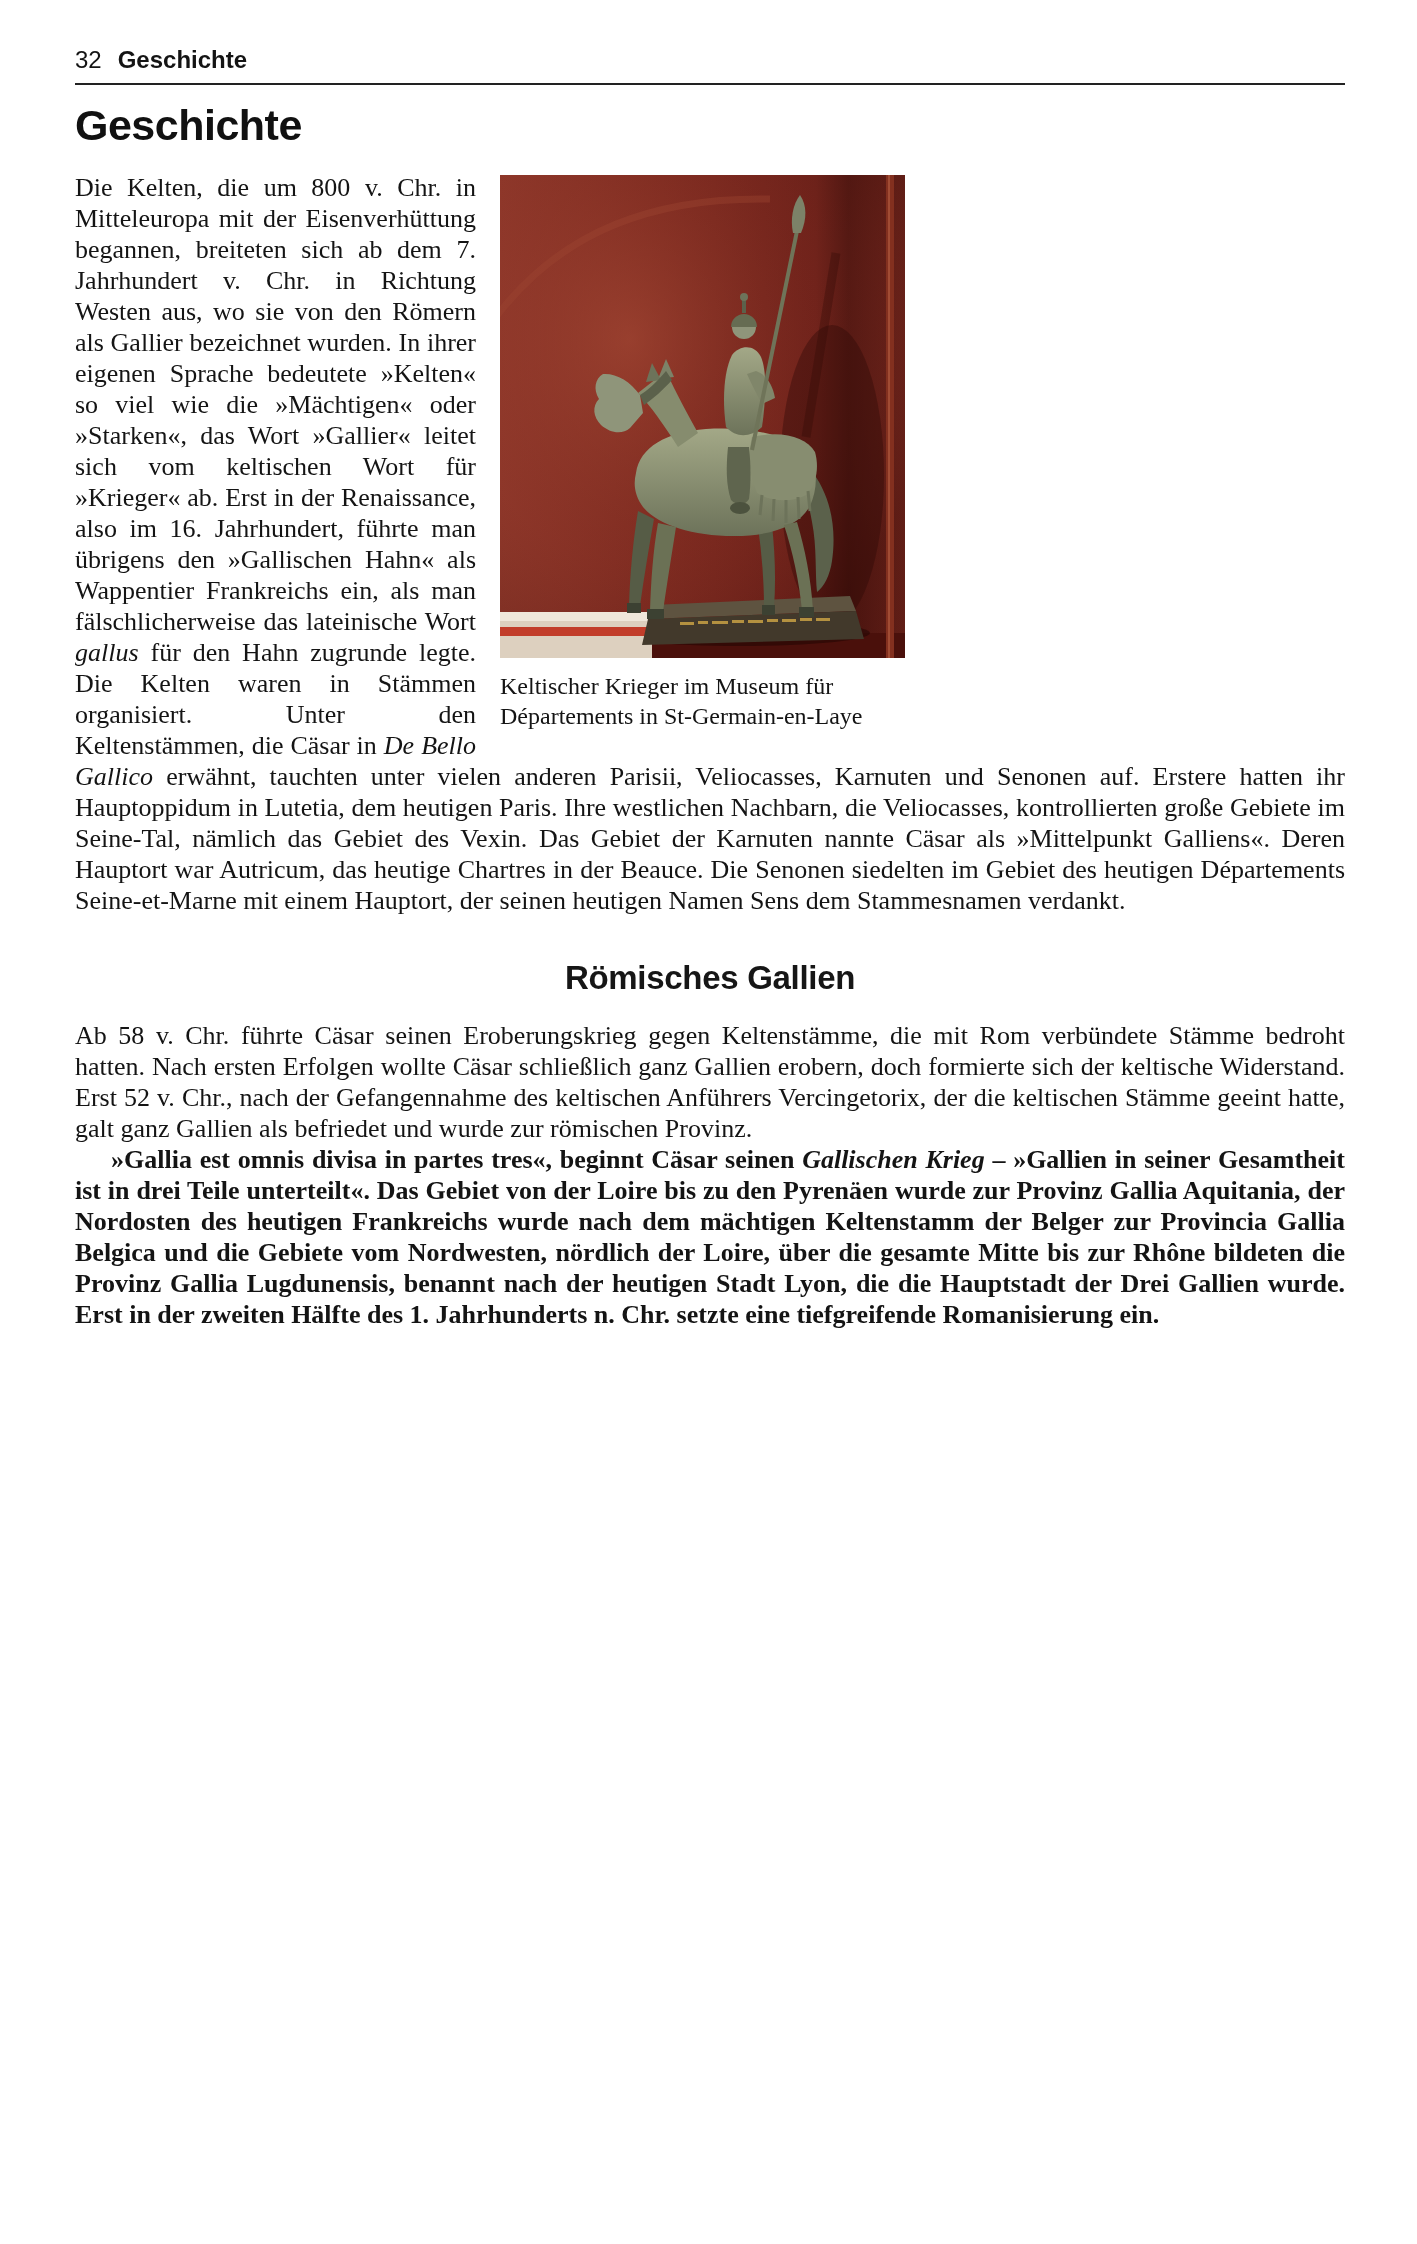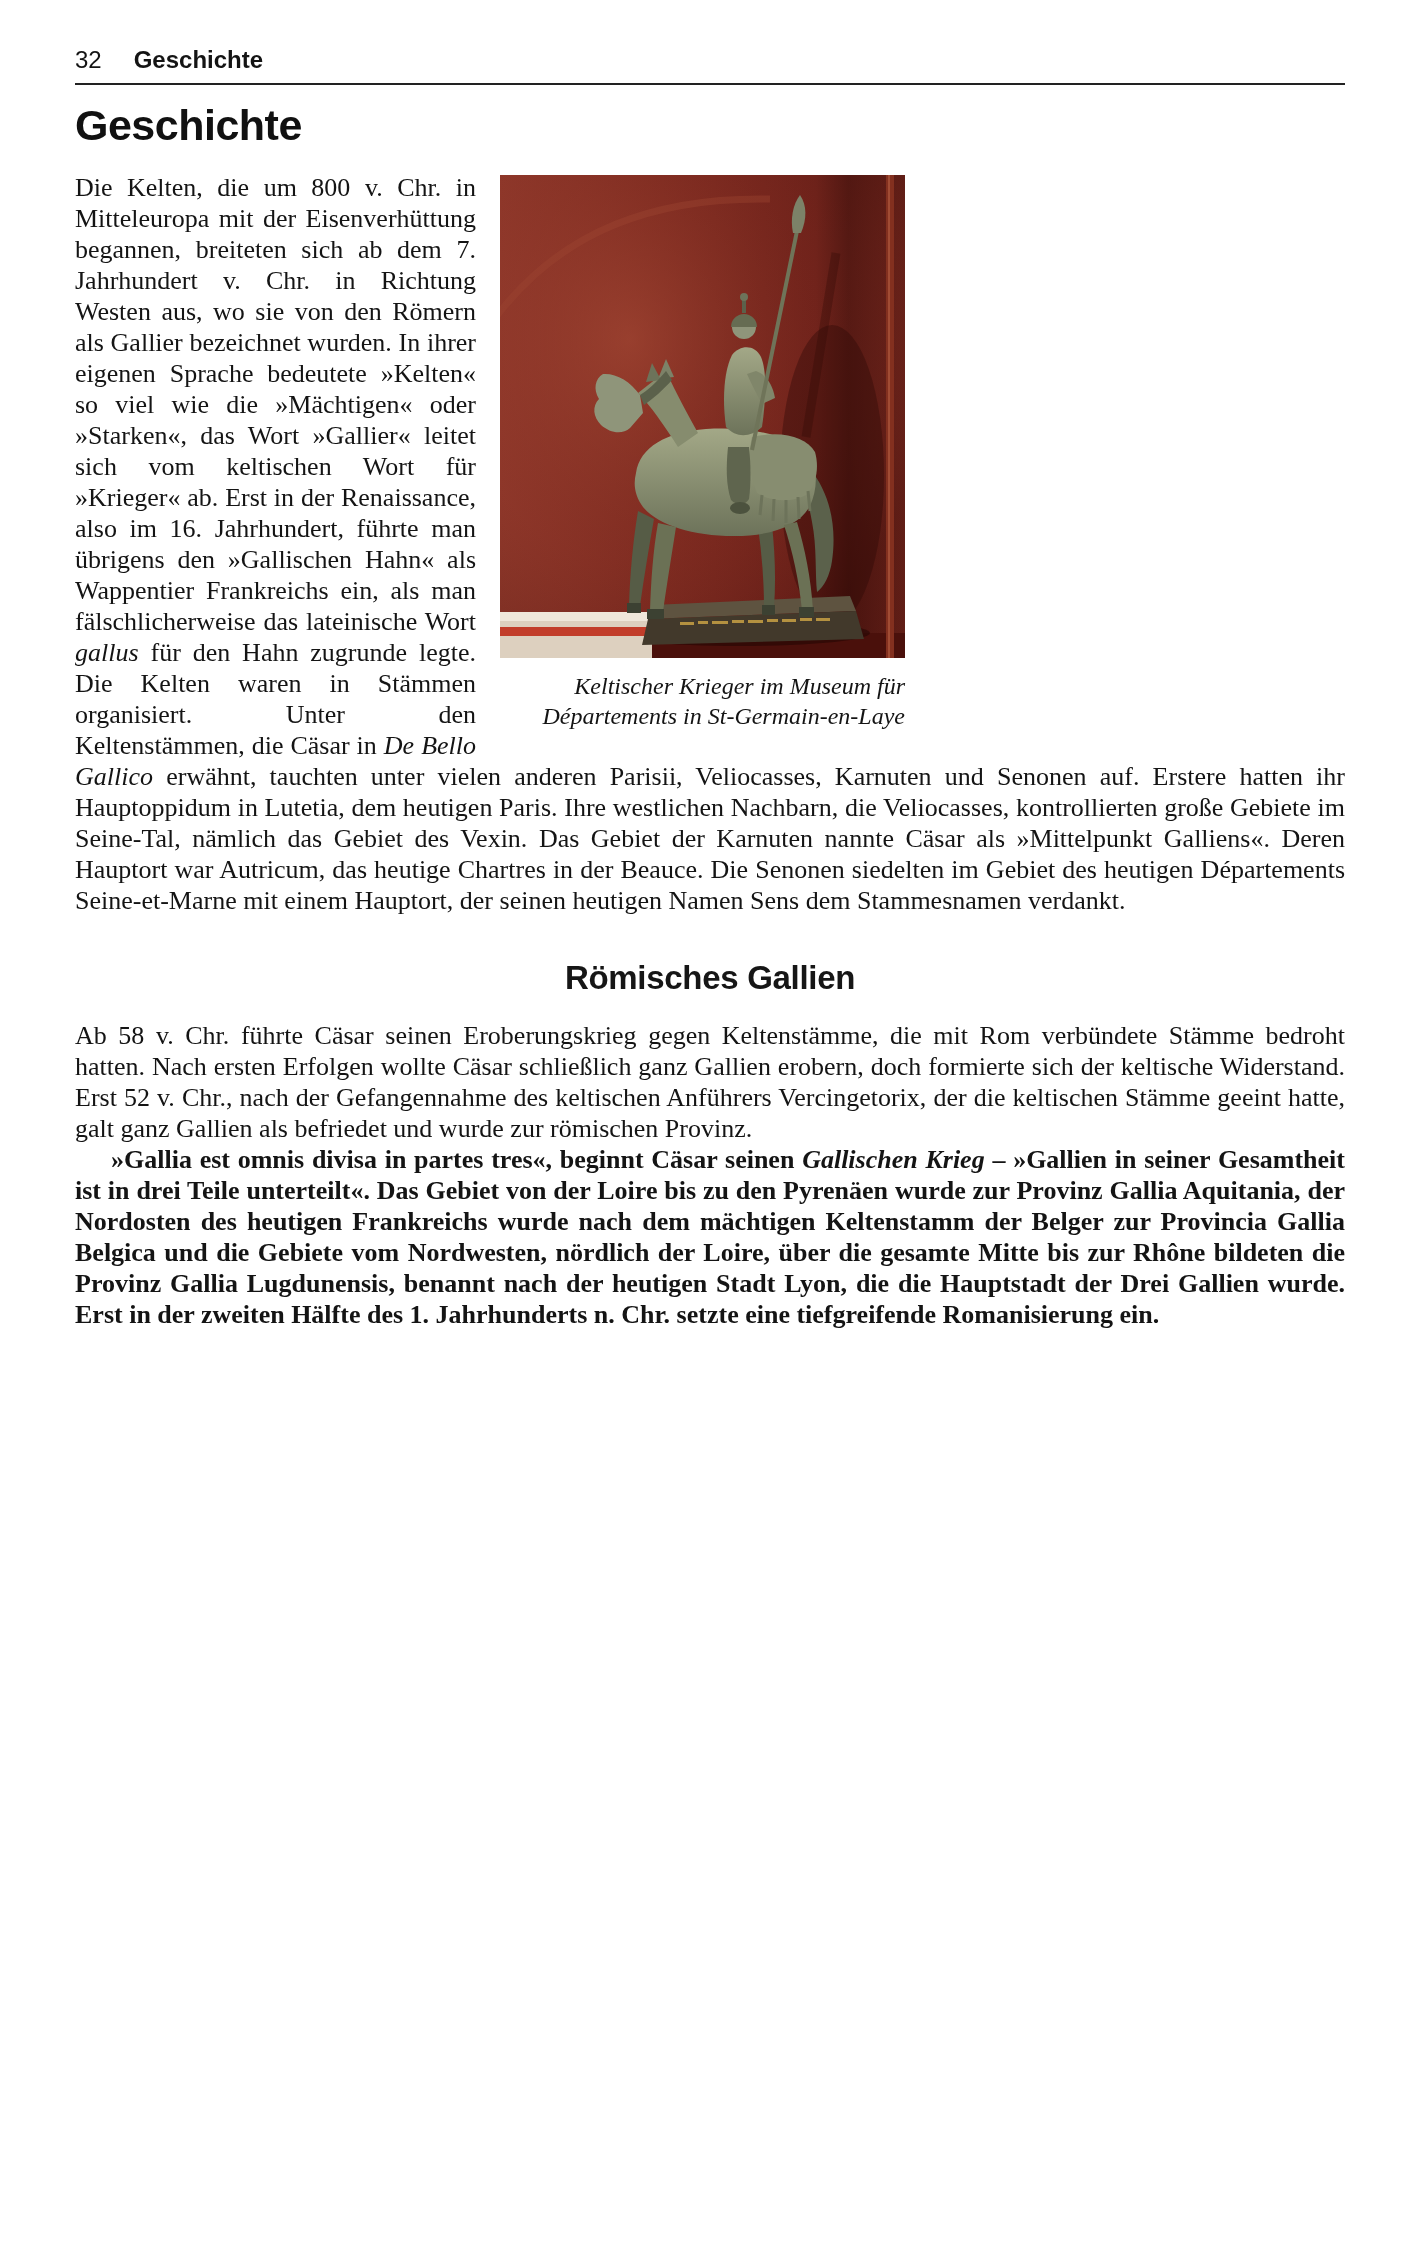--- a/index.html
+++ b/index.html
@@ -12,21 +12,21 @@
     height:2244px;
     background:#ffffff;
     padding:46px 72px 0 75px;
     overflow:hidden;
   }
 
   
   .running-head {
     display:flex;
     align-items:flex-start;
-    gap:32px;
+    gap:16px;
     font-family:"Liberation Sans", sans-serif;
     font-size:24px;
     padding-bottom:9px;
     border-bottom:2px solid #222222;
   }
   .folio { font-weight:400; }
   .running-title { font-weight:700; }
 
   
   .title {
@@ -48,24 +48,23 @@
     -webkit-hyphens:auto;
   }
 
   .figure {
     float:right;
     width:405px;
     margin:3px 440px 12px 24px;
   }
   .photo { width:405px; height:483px; line-height:0; }
   .caption {
-    font-style:italic;
     font-size:24px;
     line-height:30px;
-    text-align:right;
+    text-align:left;
     margin-top:13px;
     color:#141414;
   }
 
   .para { margin:0; }
   .para em { font-style:italic; }
   .indented { text-indent:36px;font-weight:bold; }
 
   .subhead {
     clear:both;

